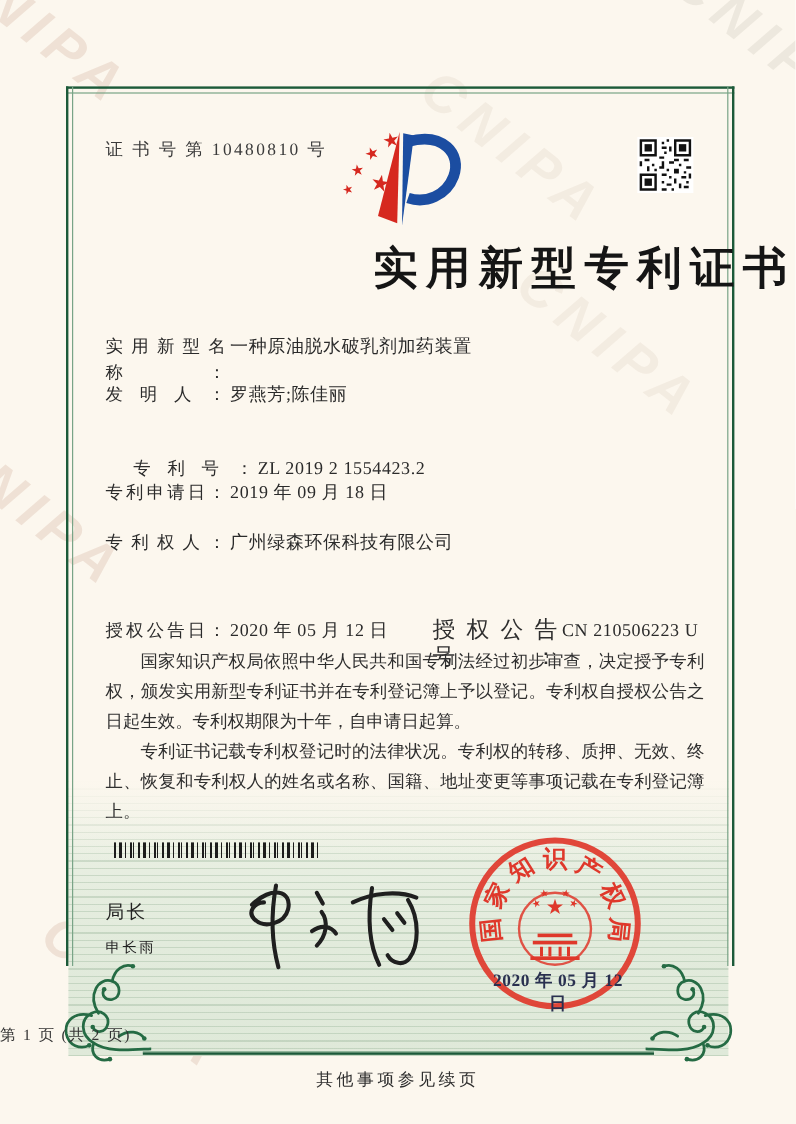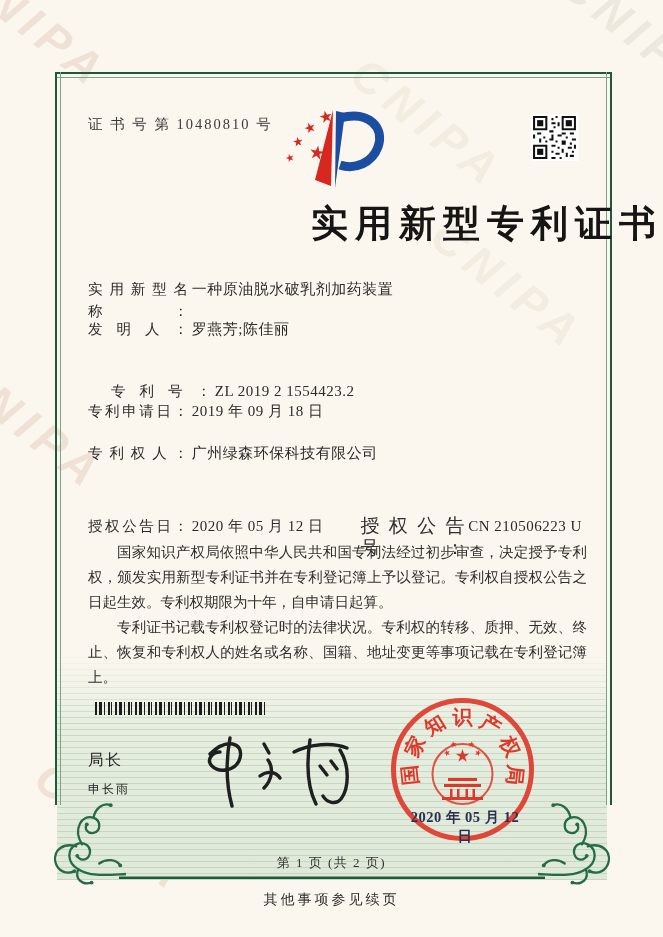--- a/index.html
+++ b/index.html
@@ -90,21 +90,21 @@
   }
   .sig-role { position:absolute; left:88px; top:750px; font-size:15.5px; letter-spacing:2px; color:#222; }
   .sig-name { position:absolute; left:88px; top:781px; font-size:12px; letter-spacing:2px; color:#222; }
   .sig-script { position:absolute; left:192px; top:726px; }
   .seal { position:absolute; left:389px; top:696px; }
   .seal-date {
     position:absolute; left:402px; top:808px; width:126px; text-align:center;
     font-size:14.5px; color:#2a3050; letter-spacing:0.5px; font-weight:bold;
   }
   .page-info {
-    position:absolute; left:0; right:0; top:854px; text-align:center;
+    position:absolute; left:0; right:0; top:854px; 
     font-size:13px; letter-spacing:1.5px; color:#333;
   }
   .foot-note {
     position:absolute; left:0; right:0; top:891px; text-align:center;
     font-size:14px; letter-spacing:3px; color:#2e2e2e;
   }
 </style>
 </head>
 <body>
 

